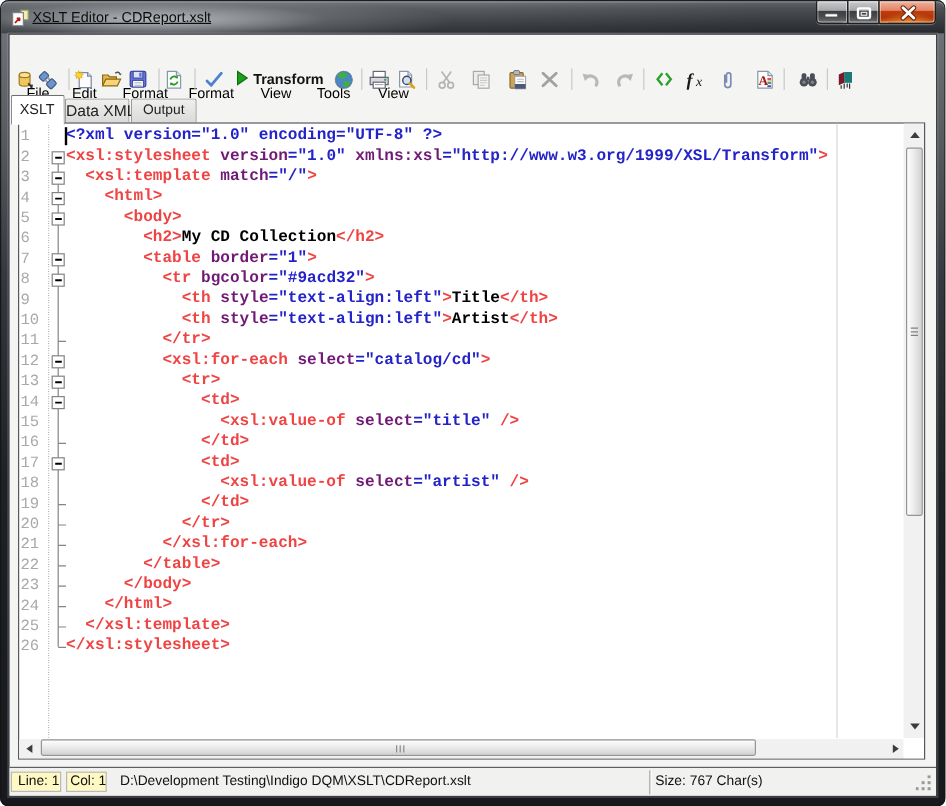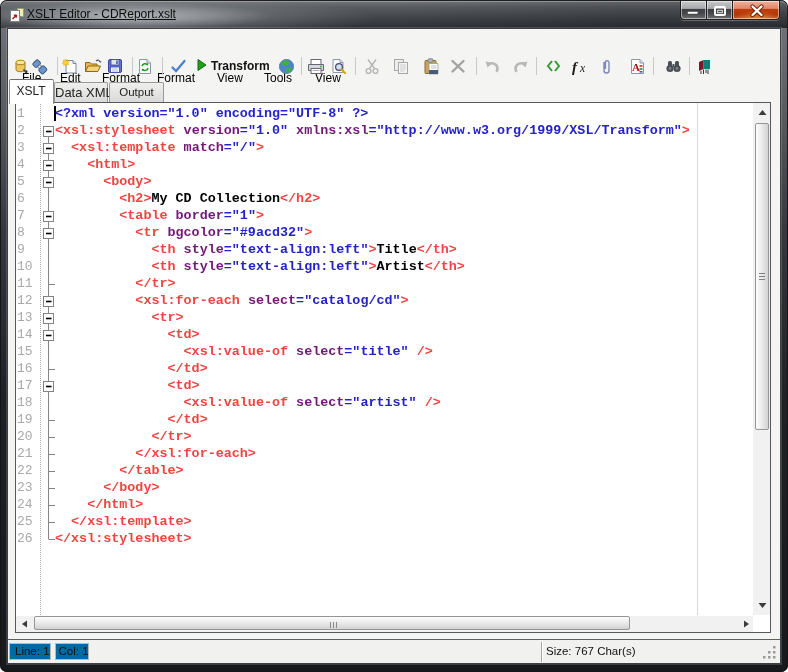--- a/index.html
+++ b/index.html
@@ -56,21 +56,21 @@
 #edgeline{position:absolute;left:681px;top:0px;width:1px;height:512px;background:#d8d8d8;}
 
 #vsb{position:absolute;right:0px;top:0px;width:17px;height:512px;background:#f1f1f1;}
 #vthumb{position:absolute;left:1.5px;top:20px;width:14px;height:307px;box-sizing:border-box;border:1px solid #959595;border-radius:2px;background:linear-gradient(to right,#fdfdfd,#ececec 45%,#d2d2d2);}
 #hsb{position:absolute;left:0px;bottom:0px;width:737px;height:16px;background:#f1f1f1;}
 #hthumb{position:absolute;left:18px;top:0.5px;width:596px;height:14px;box-sizing:border-box;border:1px solid #959595;border-radius:2px;background:linear-gradient(to bottom,#fdfdfd,#ececec 45%,#d2d2d2);}
 #corner{position:absolute;right:0;bottom:0;width:17px;height:16px;background:#fff;}
 
 #statusline{position:absolute;left:0px;top:610px;width:772px;height:1px;background:#5b5e62;}
 #statusbar{position:absolute;left:0px;top:611px;width:772px;height:23px;background:#f1f1ef;font-size:11.5px;color:#111;white-space:nowrap;}
-.spanel{position:absolute;top:3px;height:17px;box-sizing:border-box;border:1px solid #b9b9b7;background:#0369a1;font-size:11.5px;line-height:15px;padding-left:5px;white-space:nowrap;}
+.spanel{position:absolute;top:3px;height:17px;box-sizing:border-box;border:1px solid #b9b9b7;background:#fef9c3;font-size:11.5px;line-height:15px;padding-left:5px;white-space:nowrap;}
 #ssep{position:absolute;left:533px;top:2px;width:1px;height:20px;background:#a6a6a6;box-shadow:1px 0 0 #fff;}
 #grip{position:absolute;right:3px;bottom:3px;width:14px;height:14px;}
 </style>
 </head>
 <body>
 <div id="win"></div>
 <div id="tglow"></div>
 <div id="wicon">
 <svg width="16" height="16">
  <rect x="8.5" y="2.5" width="6" height="8" fill="#f2eeb2" stroke="#9a9a70" stroke-width="1"></rect>
@@ -391,20 +391,21 @@
           </svg>
       </div>
     </div>
     <div id="corner"></div>
   </div>
 
   <div id="statusline"></div>
   <div id="statusbar">
     <div class="spanel" style="left:1px;width:42px;">Line: 1</div>
     <div class="spanel" style="left:46.5px;width:34px;padding-left:3px;">Col: 1</div>
+    <div style="position:absolute;left:92px;top:5px;">D:\Development Testing\Indigo DQM\XSLT\CDReport.xslt</div>
     <div id="ssep"></div>
     <div style="position:absolute;left:538px;top:5px;">Size: 767 Char(s)</div>
     <svg id="grip" width="14" height="14">
       <g fill="#9a9a98">
         <rect x="10" y="0" width="2.5" height="2.5"></rect>
         <rect x="5" y="5" width="2.5" height="2.5"></rect>
           <rect x="10" y="5" width="2.5" height="2.5"></rect>
         <rect x="0" y="10" width="2.5" height="2.5"></rect>
           <rect x="5" y="10" width="2.5" height="2.5"></rect>
           <rect x="10" y="10" width="2.5" height="2.5"></rect>

